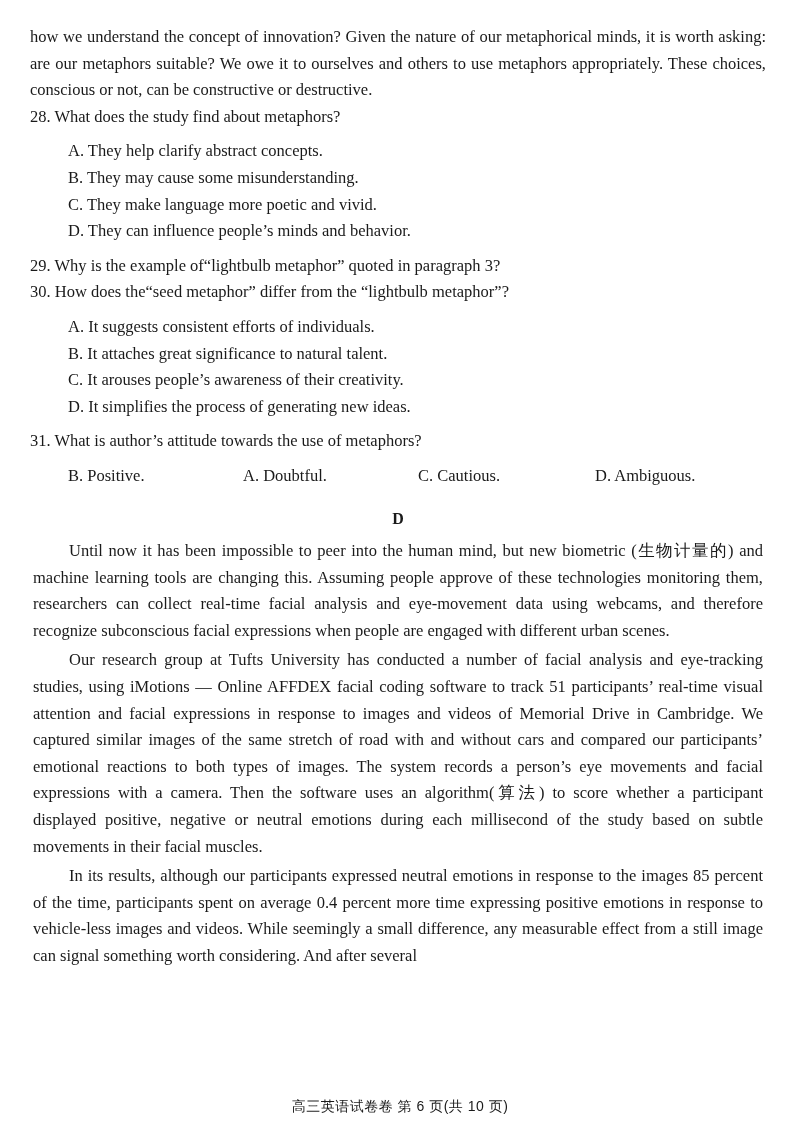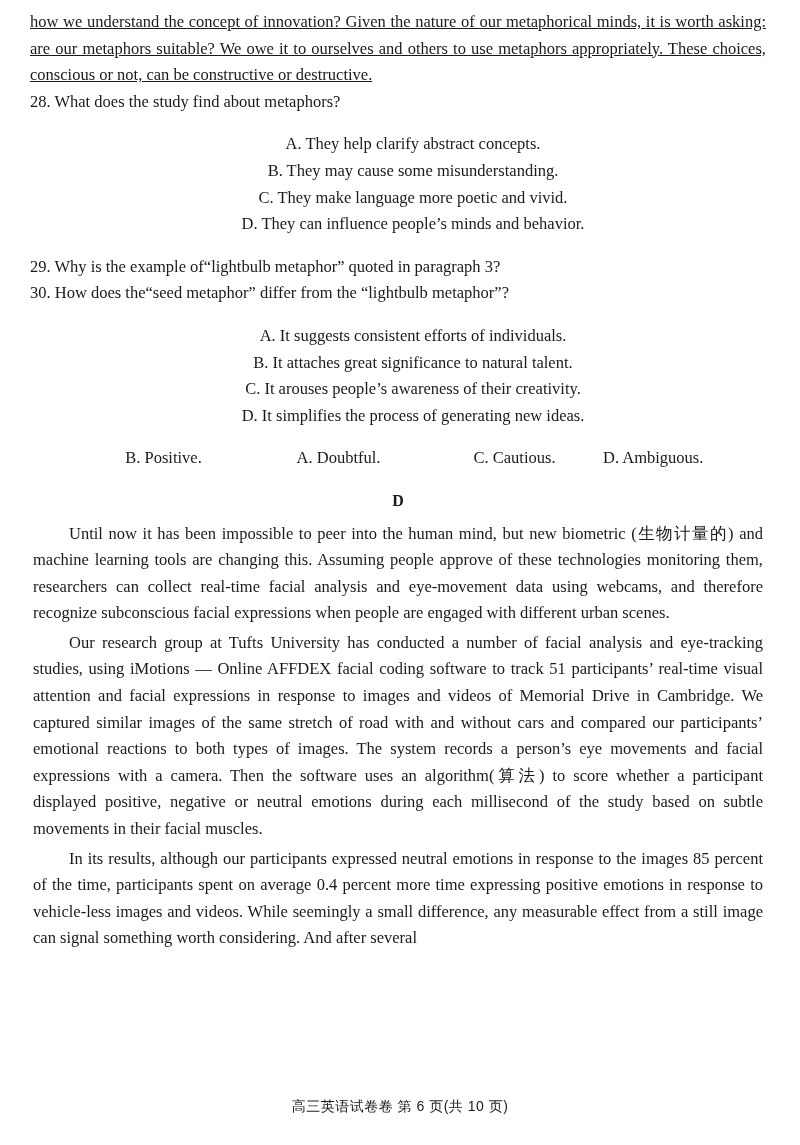--- a/index.html
+++ b/index.html
@@ -22,35 +22,33 @@
       top: 0;
       width: 736px;
     }
     .line-block {
       line-height: 26.6px;
       text-align: justify;
       text-align-last: left;
       margin: 0;
     }
     .top-para {
-      margin-top: 9px;
-      text-decoration: underline;
+      margin-top: 24px;
     }
     .question {
       margin: 0;
       line-height: 26.6px;
     }
     .question .stem {
       display: block;
     }
     .options {
-      margin: 16px;
+      margin: 8px;
       padding: 0;
       list-style: none;
-      text-align: center;
     }
     .options li {
       padding-left: 30px;
       line-height: 26.6px;
     }
     .options.inline {
       display: flex;
       padding-left: 30px;
       line-height: 26.6px;
     }
@@ -109,20 +107,21 @@
     <span class="stem"><span>30.</span> <span>How does the“seed metaphor” differ from the “lightbulb metaphor”?</span></span>
     <ul class="options">
       <li>A. It suggests consistent efforts of individuals.</li>
       <li>B. It attaches great significance to natural talent.</li>
       <li>C. It arouses people’s awareness of their creativity.</li>
       <li>D. It simplifies the process of generating new ideas.</li>
     </ul>
   </div>
 
   <div class="question">
+    <span class="stem"><span>31.</span> <span>What is author’s attitude towards the use of metaphors?</span></span>
     <ul class="options inline">
       <li>B. Positive.</li>
       <li>A. Doubtful.</li>
       <li>C. Cautious.</li>
       <li>D. Ambiguous.</li>
     </ul>
   </div>
 
   <div class="section-heading">D</div>
 

